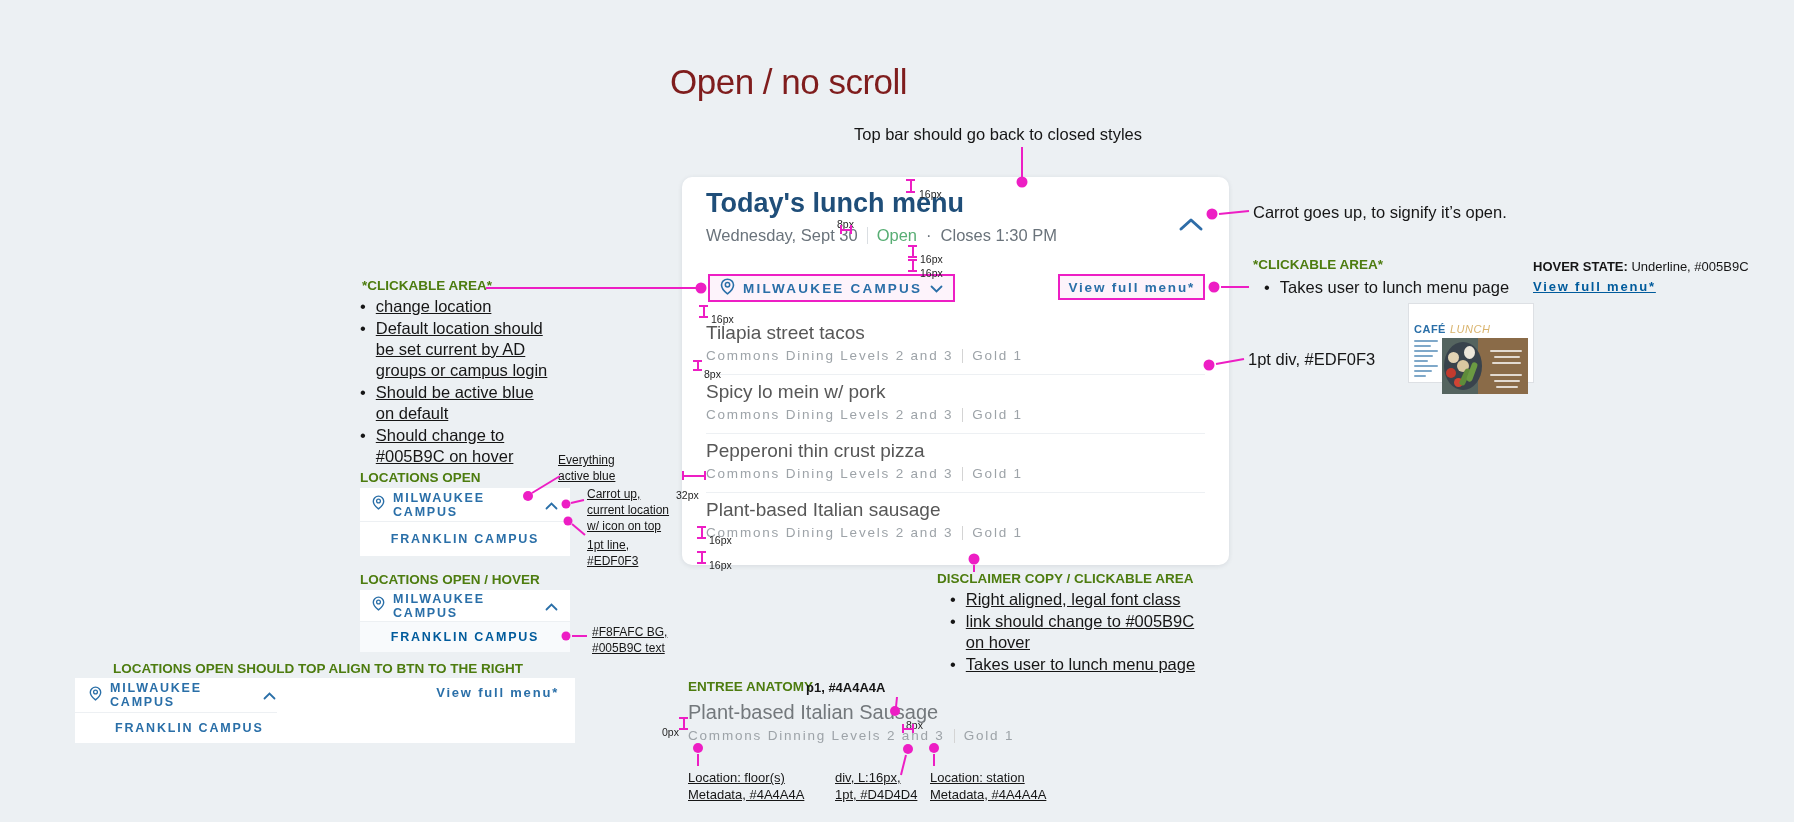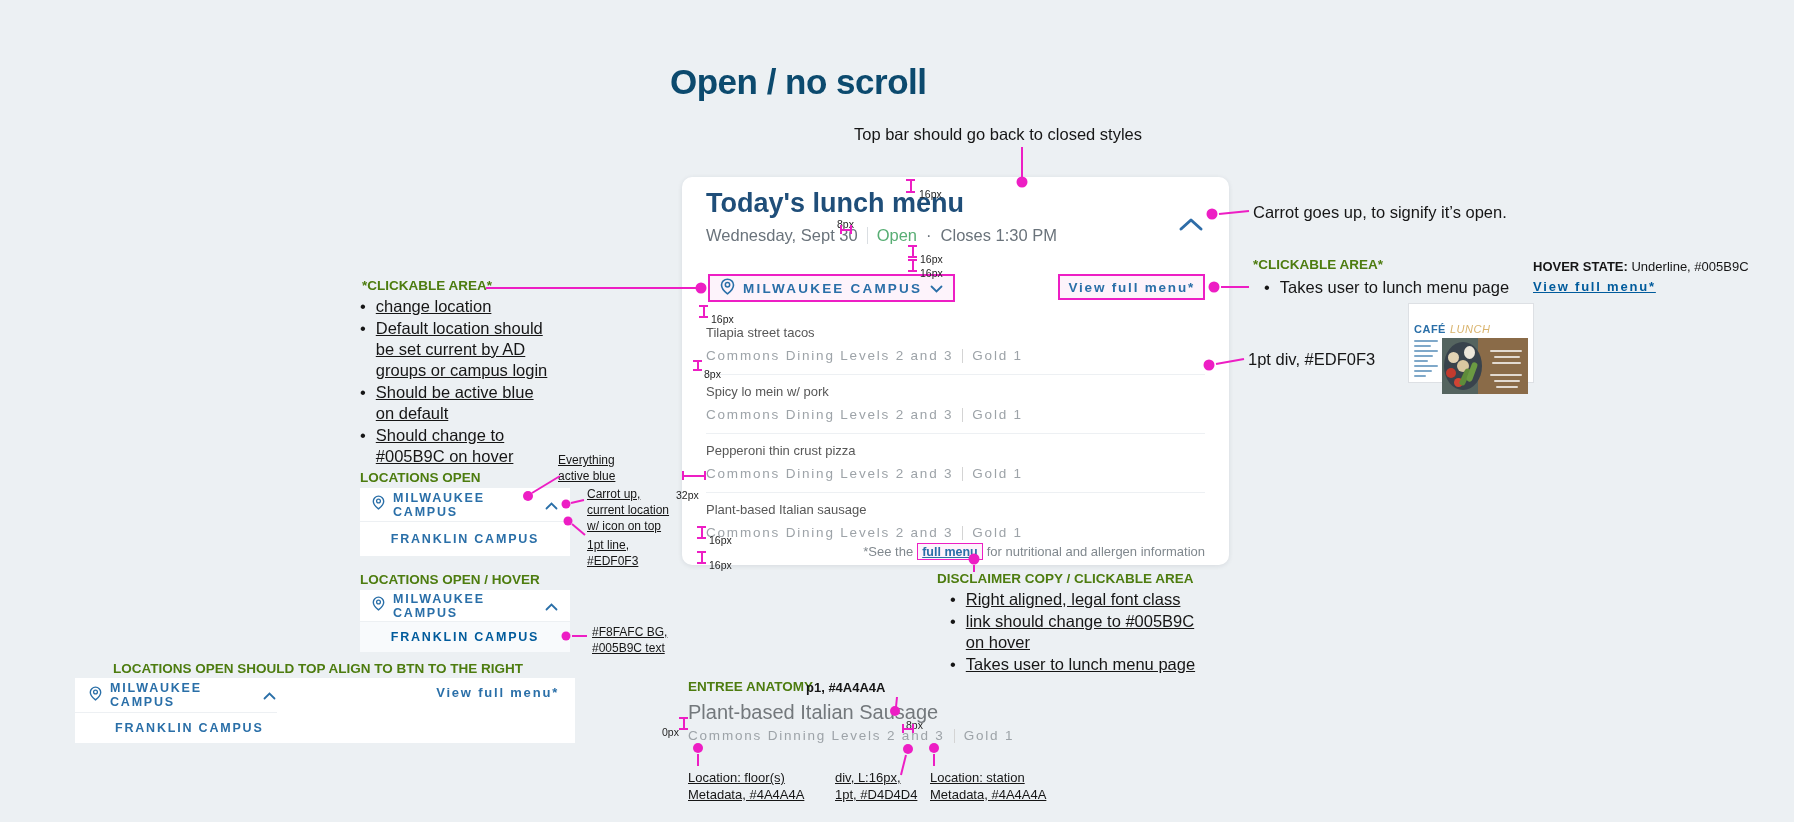--- a/index.html
+++ b/index.html
@@ -1,21 +1,21 @@
 <!DOCTYPE html>
 <html><head>
 <meta charset="utf-8">
 <style>
   * { margin:0; padding:0; box-sizing:border-box; }
   body { background:#ECF0F3; font-family:"Liberation Sans", sans-serif; }
   .canvas { position:relative; width:1794px; height:822px; background:#ECF0F3; overflow:hidden; }
   .abs { position:absolute; }
 
   
-  .page-title { font-size:35px; font-weight:700; color:#0c4a6e; letter-spacing:-0.5px; }
+  .page-title { font-size:35px; font-weight:400; color:#7f1d1d; letter-spacing:-0.5px; }
   .top-note { font-size:16.5px; color:#161616; }
 
   
   .h-bold { font-size:13.5px; font-weight:700; color:#4d7c0f; }
   .note-lg { font-size:16.5px; color:#161616; line-height:21px; }
   .note-sm { font-size:12px; color:#161616; line-height:16px; }
   .note-md { font-size:13px; color:#161616; line-height:17px; }
   .pl { white-space:pre-line;text-decoration:underline; }
   .blt { display:flex; gap:10px; font-size:16.5px; color:#161616; line-height:21px; margin-bottom:1px; }
   .blt::before { content:"•"; font-size:16.5px; line-height:21px; }
@@ -33,21 +33,21 @@
   .loc-btn { position:absolute; left:26px; top:97px; height:28px; display:inline-flex; align-items:center;
              gap:8px; padding:0 10px; border:2px solid #ED1EC4; background:#FDF3FB; }
   .ls-blue { font-size:13.5px; font-weight:700; letter-spacing:2.2px; color:#2A6FA8; }
   .view-btn { position:absolute; right:24px; top:97px; height:26px; display:flex; align-items:center;
               padding:0 8px; border:2px solid #ED1EC4; background:#FDF3FB; }
   .view-btn span { font-size:13.5px; font-weight:700; letter-spacing:1.8px; color:#2A6FA8; }
 
   .items { position:absolute; left:24px; right:24px; top:140px; }
   .item { padding:5px 0 11px; }
   .item.bd { border-bottom:1px solid #EDF0F3; }
-  .item-title { font-size:13px; color:#575757; line-height:23px; }
+  .item-title { font-size:19px; color:#575757; line-height:23px; }
   .item-meta { display:flex; align-items:center; gap:9px; margin-top:4px;
                font-size:13.5px; letter-spacing:1.8px; color:#9DA3A8; }
   .meta-sep { width:1px; height:14px; background:#D4D4D4; }
 
   .disc-row { position:absolute; left:0; right:24px; top:366px; text-align:right;
               font-size:13px; color:#80888E; }
   .disc-link-box { display:inline-block; border:1.5px solid #ED1EC4; background:#FDF3FB;
                    padding:0 4px; margin:0 4px; }
   .disc-link-box span { color:#2A6FA8; font-weight:700; text-decoration:underline; font-size:12.5px; }
 
@@ -163,23 +163,20 @@
       <div class="item">
         <div class="item-title">Plant-based Italian sausage</div>
         <div class="item-meta">
             <span>Commons Dining Levels 2 and 3</span>
             <span class="meta-sep"></span>
             <span>Gold 1</span>
           </div>
       </div>
     </div>
 
-    <div class="disc-row">
-      <span>*See the</span><span class="disc-link-box"><span>full menu</span></span><span>for nutritional and allergen information</span>
-    </div>
   </div>
 
   <div class="vm" style="left:906px;top:179px;height:14px;"></div>
   <div class="mlab" style="left:919px;top:181px;">16px</div>
 
   <div class="mlab" style="left:837px;top:211px;">8px</div>
   <div class="hm" style="left:840px;top:225px;width:12px;"></div>
 
   <div class="vm" style="left:908px;top:245px;height:13px;"></div>
   <div class="mlab" style="left:920px;top:246px;">16px</div>

